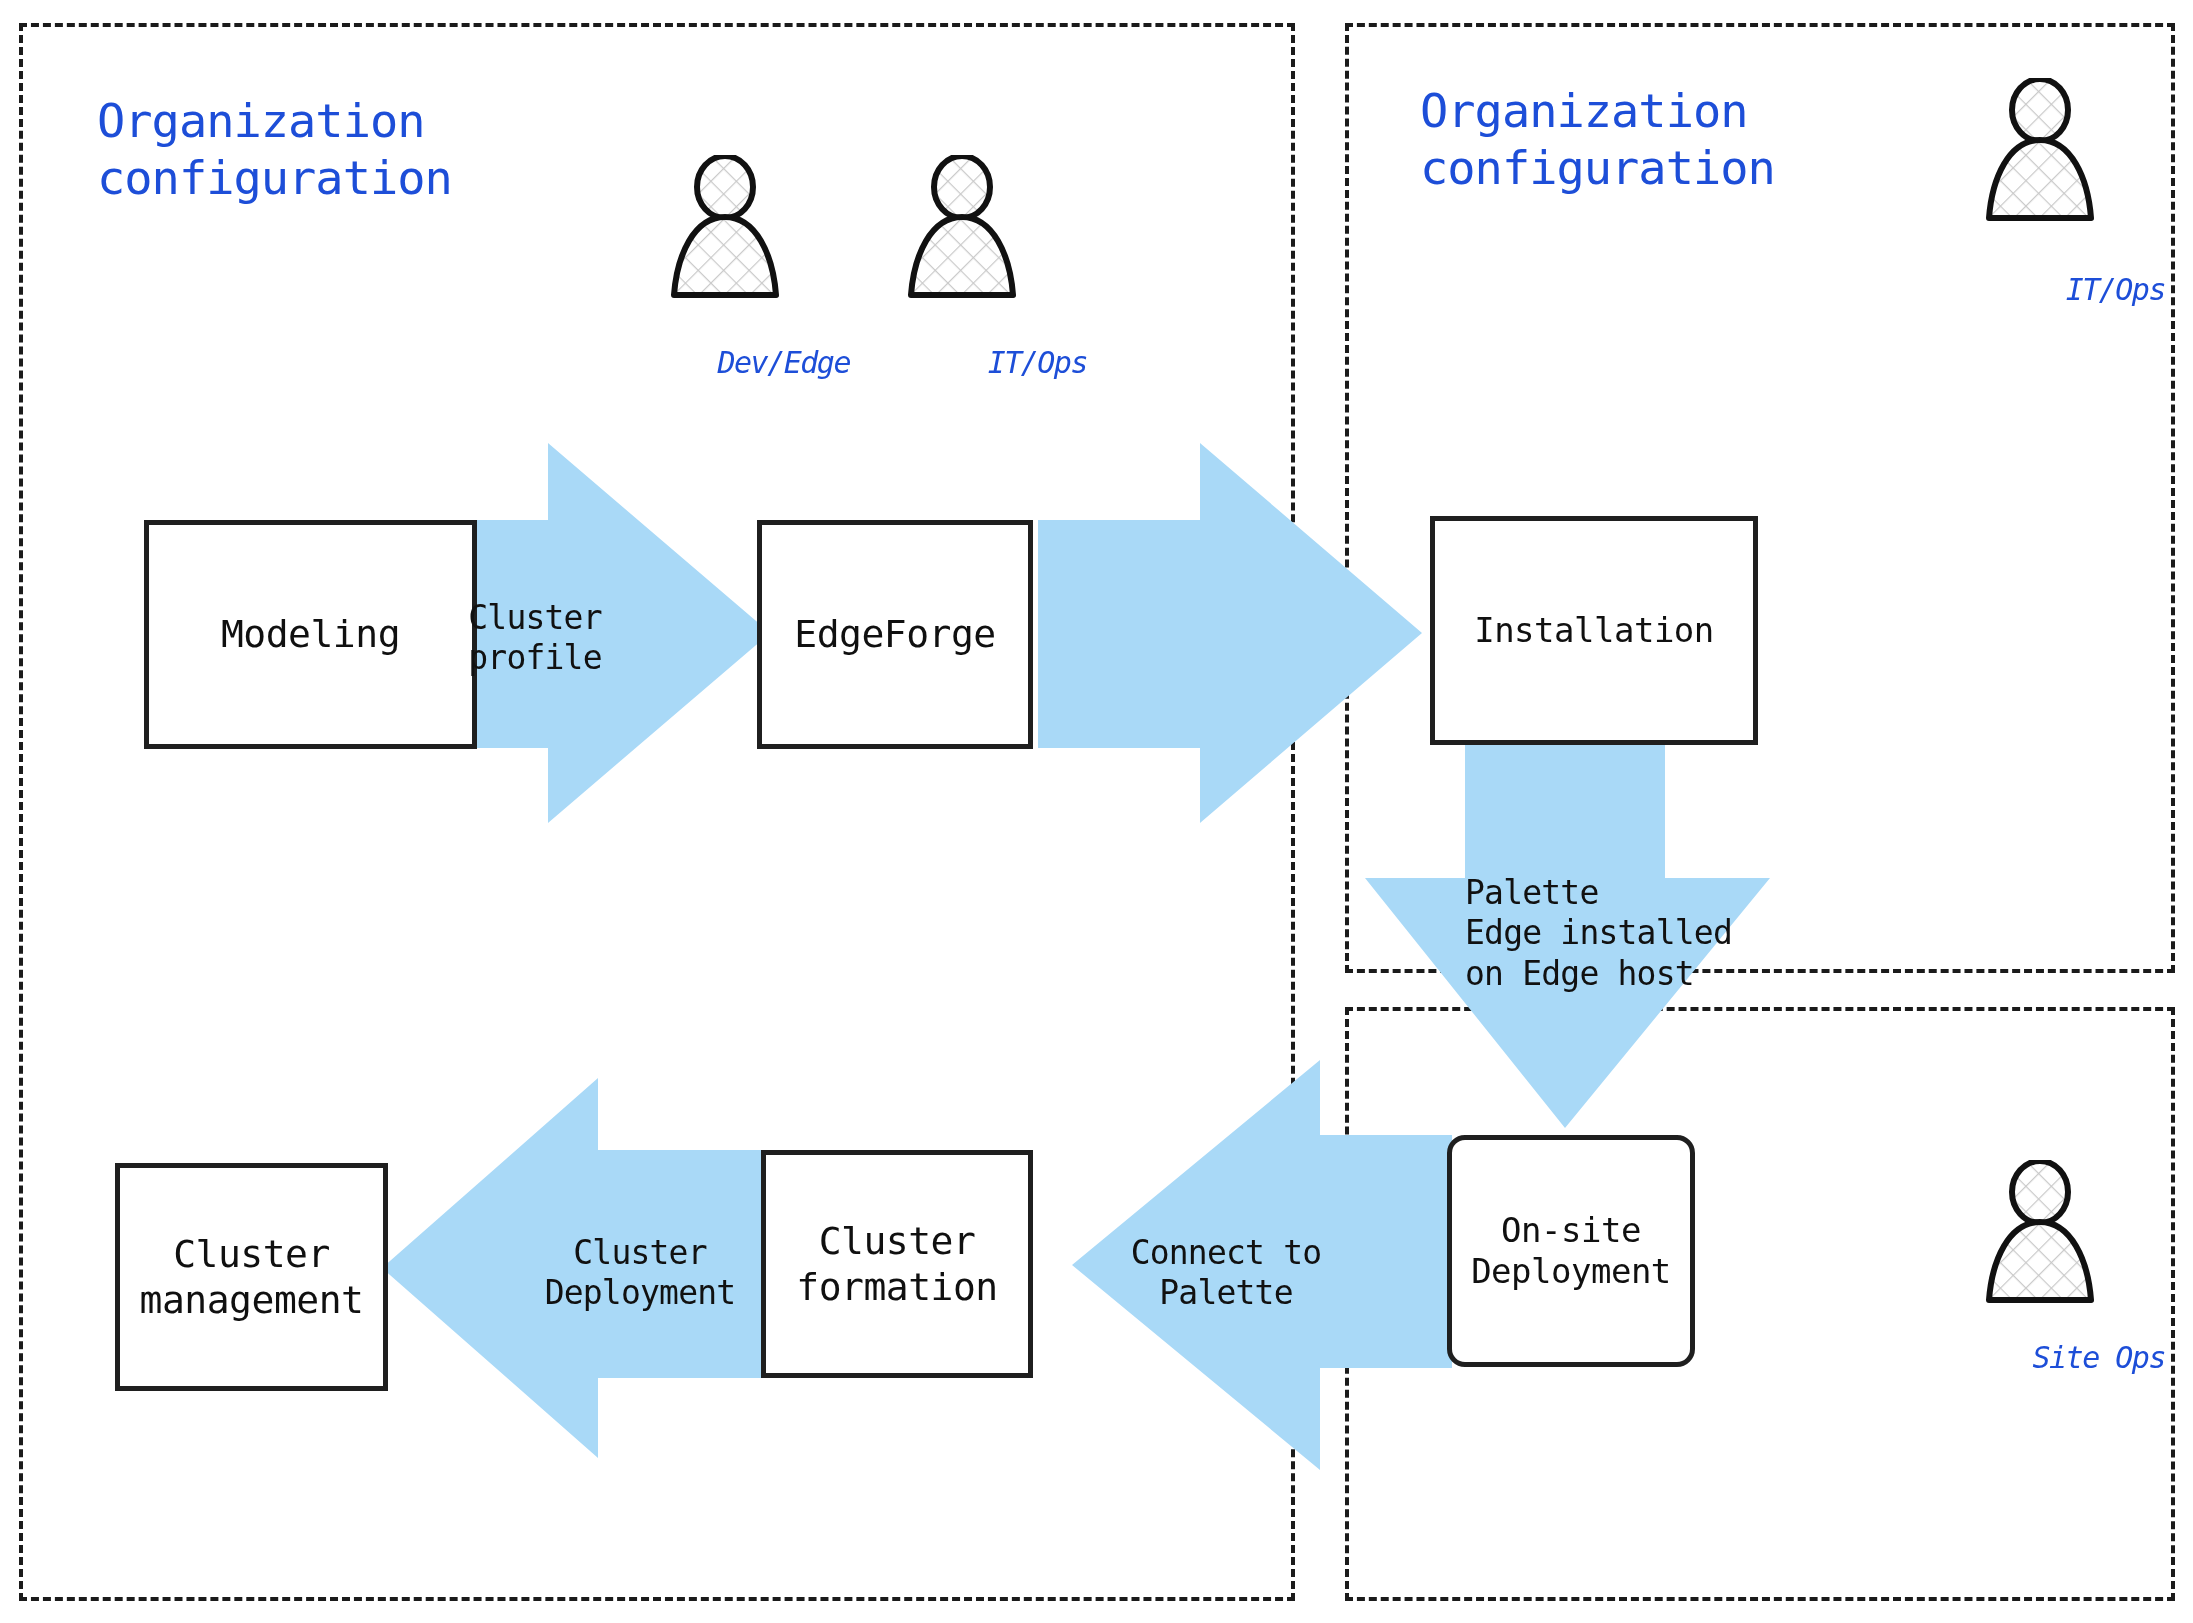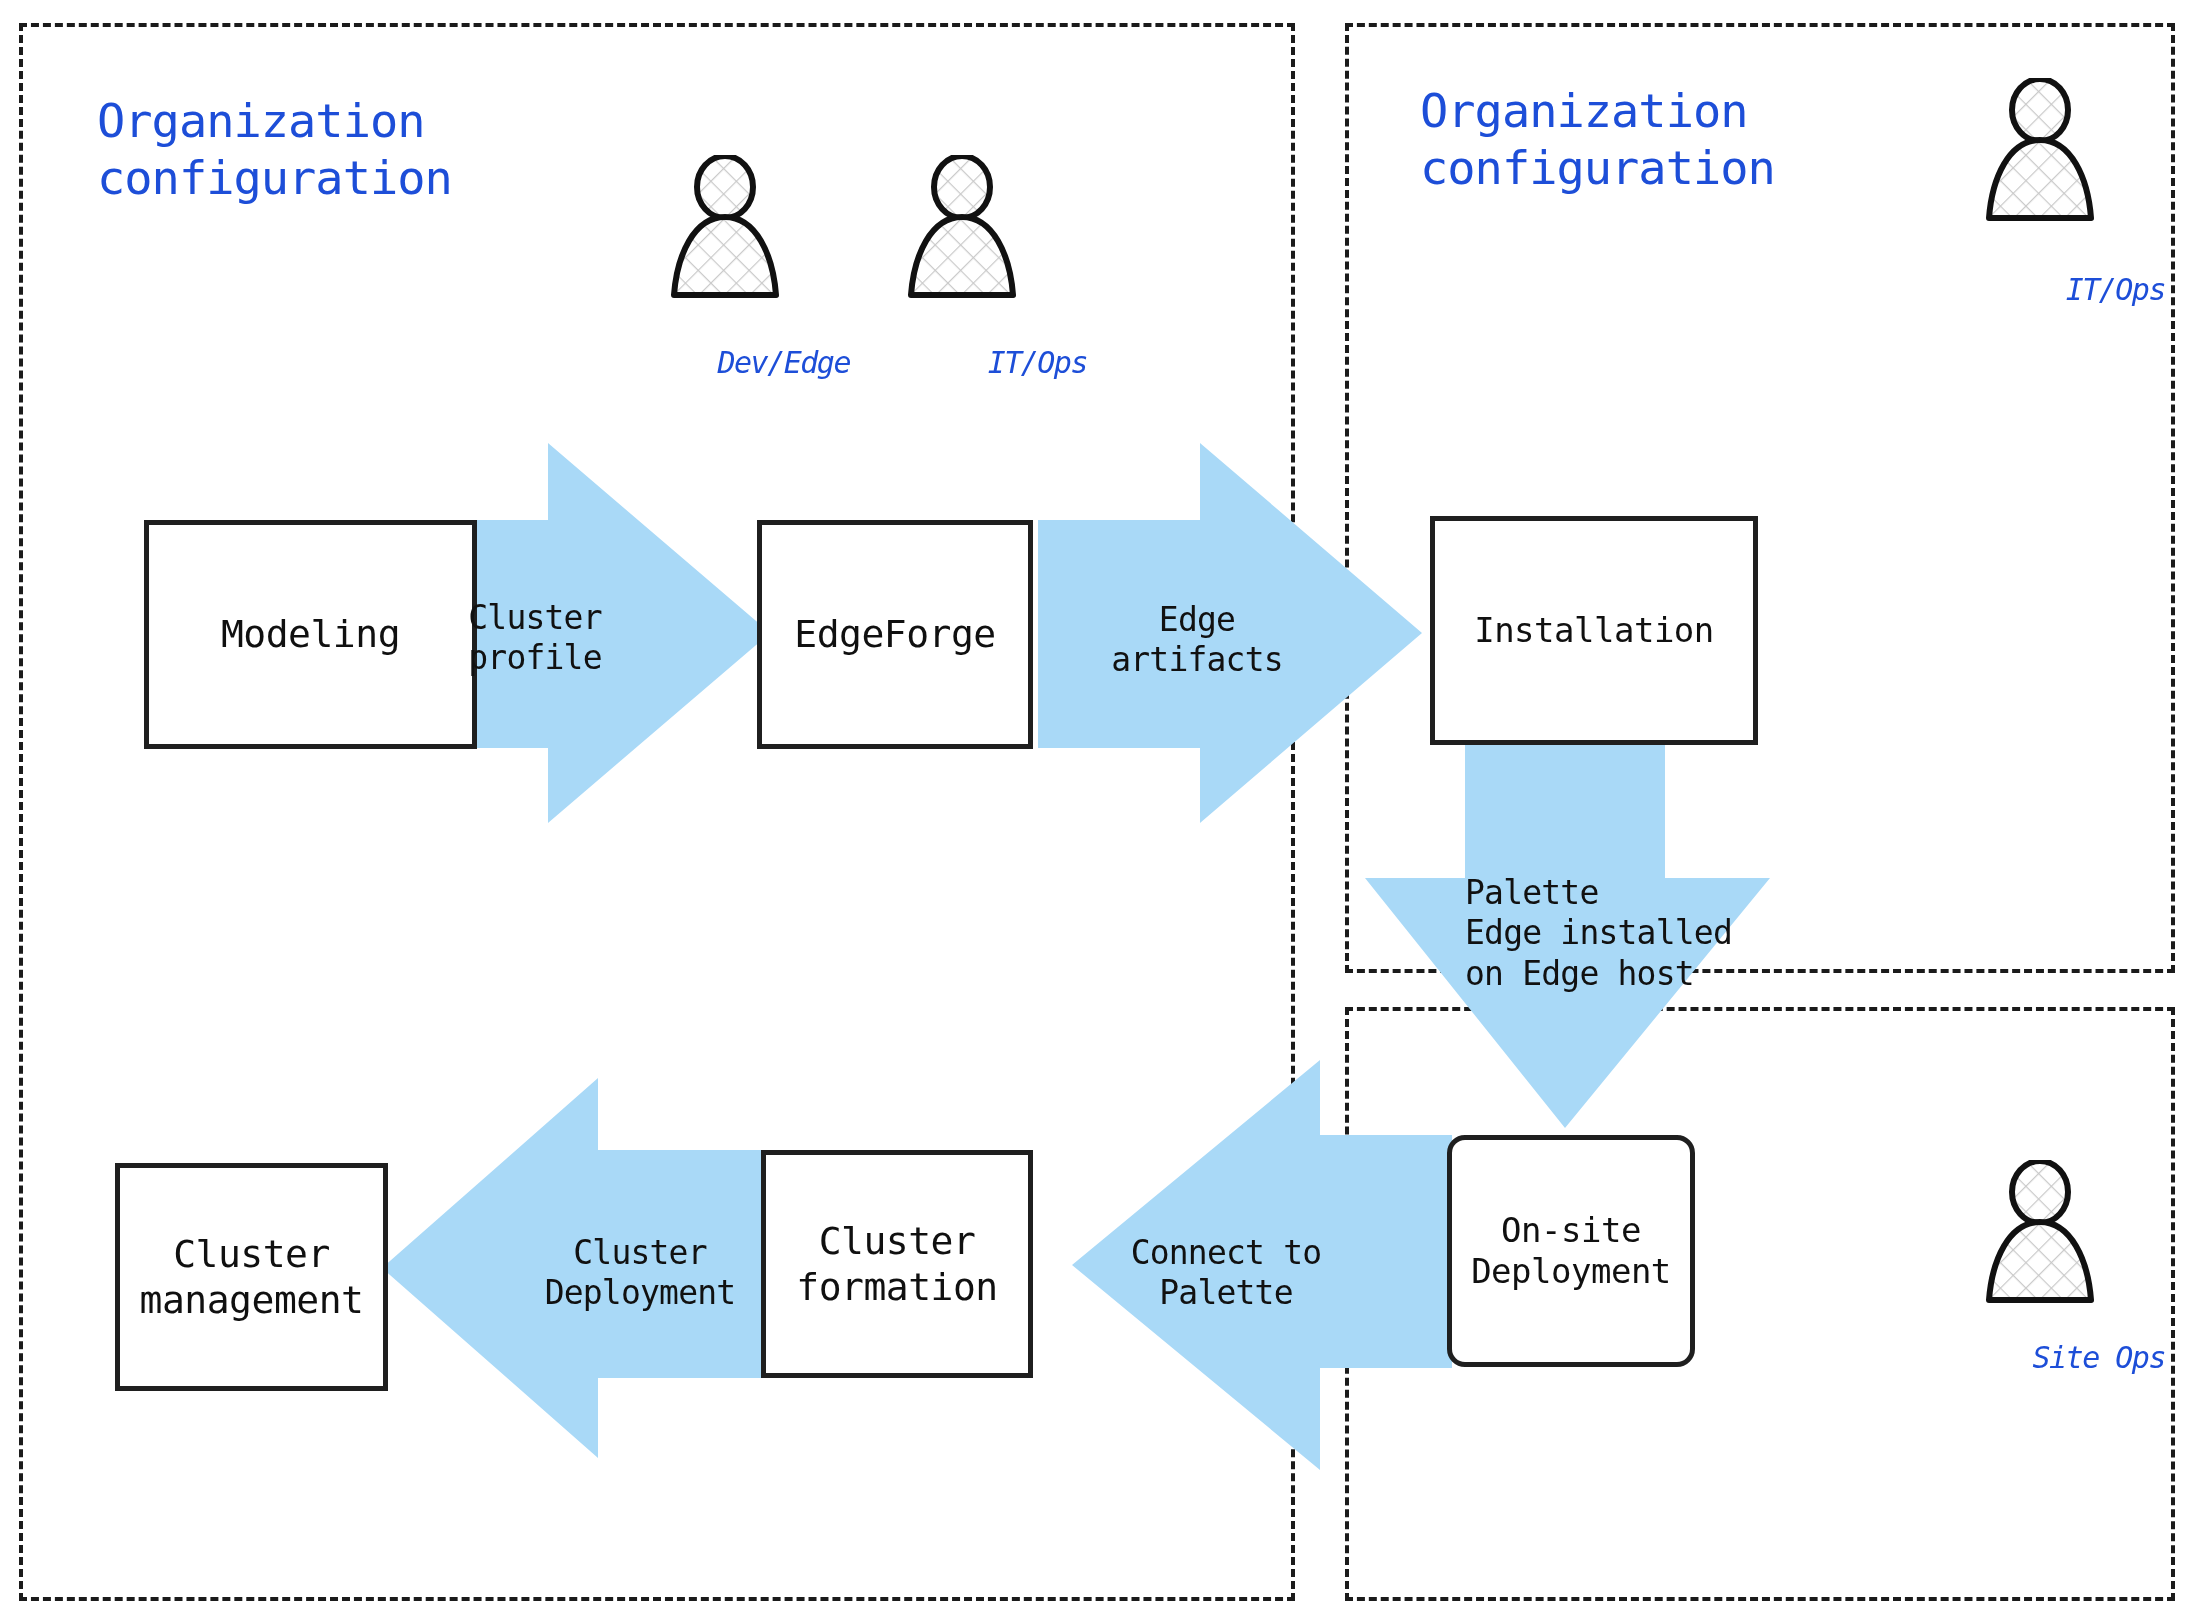--- a/index.html
+++ b/index.html
@@ -150,22 +150,20 @@
 
   <div class="node node-label" style="left: 761px; top: 1150px; width: 272px; height: 228px; white-space: pre-line;">Cluster
 formation</div>
 
   <div class="node node-label" style="left: 115px; top: 1163px; width: 273px; height: 228px; white-space: pre-line;">Cluster
 management</div>
 
   <div class="txt edge-label" style="left: 420px; top: 598px; width: 230px; white-space: pre-line;">Cluster
 profile</div>
 
-  <div class="txt edge-label" style="left: 1082px; top: 600px; width: 230px; white-space: pre-line;">Edge
-artifacts</div>
 
   <div class="txt edge-label" style="left: 1465px; top: 873px; width: 330px; text-align: left; white-space: pre-line;">Palette
 Edge installed
 on Edge host</div>
 
   <div class="txt edge-label" style="left: 1096px; top: 1222px; width: 260px; white-space: pre-line; margin-top: 11px;">Connect to
 Palette</div>
 
   <div class="txt edge-label" style="left: 510px; top: 1233px; width: 260px; white-space: pre-line;">Cluster
 Deployment</div>

